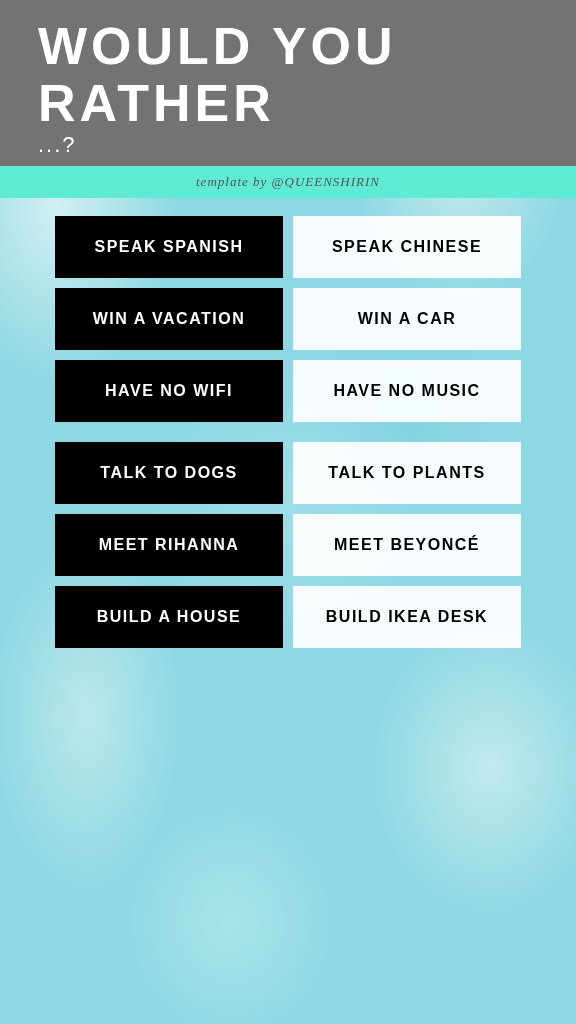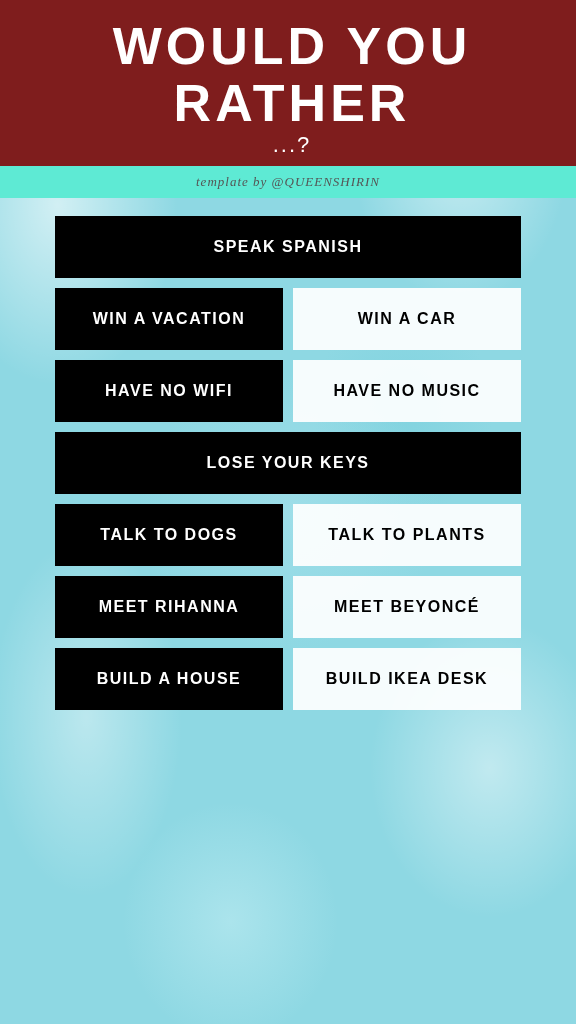--- a/index.html
+++ b/index.html
@@ -24,23 +24,23 @@
         radial-gradient(ellipse 200px 250px at 85% 75%, rgba(255,255,255,0.45) 0%, transparent 60%),
         radial-gradient(ellipse 180px 200px at 40% 90%, rgba(200,240,245,0.5) 0%, transparent 60%),
         radial-gradient(ellipse 150px 180px at 70% 40%, rgba(100,200,215,0.3) 0%, transparent 60%);
       background-color: #8ed8e3;
       z-index: 0;
     }
 
     .header {
       position: relative;
       z-index: 1;
-      background: #7f1d1d;
+      background: #737373;
       padding: 18px 30px 8px 38px;
-      text-align: center;
+      text-align: left;
     }
 
     .header-title {
       color: #fff;
       font-size: 52px;
       font-weight: 900;
       letter-spacing: 4px;
       text-transform: uppercase;
       line-height: 1.1;
       font-family: 'Arial Black', sans-serif;
@@ -126,31 +126,31 @@
   <div class="header-subtitle">...?</div>
 </div>
 
 <div class="template-credit">
   <span>template by @QUEENSHIRIN</span>
 </div>
 
 <div class="content" id="grid">
 <div class="row">
       <div class="cell-black">SPEAK SPANISH</div>
+      <div class="cell-white">SPEAK CHINESE</div>
     </div>
     <div class="row">
       <div class="cell-black">WIN A VACATION</div>
       <div class="cell-white">WIN A CAR</div>
     </div>
     <div class="row">
       <div class="cell-black">HAVE NO WIFI</div>
       <div class="cell-white">HAVE NO MUSIC</div>
     </div>
     <div class="row">
-      <div class="cell-black">LOSE YOUR KEYS</div>
     </div>
     <div class="row">
       <div class="cell-black">TALK TO DOGS</div>
       <div class="cell-white">TALK TO PLANTS</div>
     </div>
     <div class="row">
       <div class="cell-black">MEET RIHANNA</div>
       <div class="cell-white">MEET BEYONCÉ</div>
     </div>
     <div class="row">

